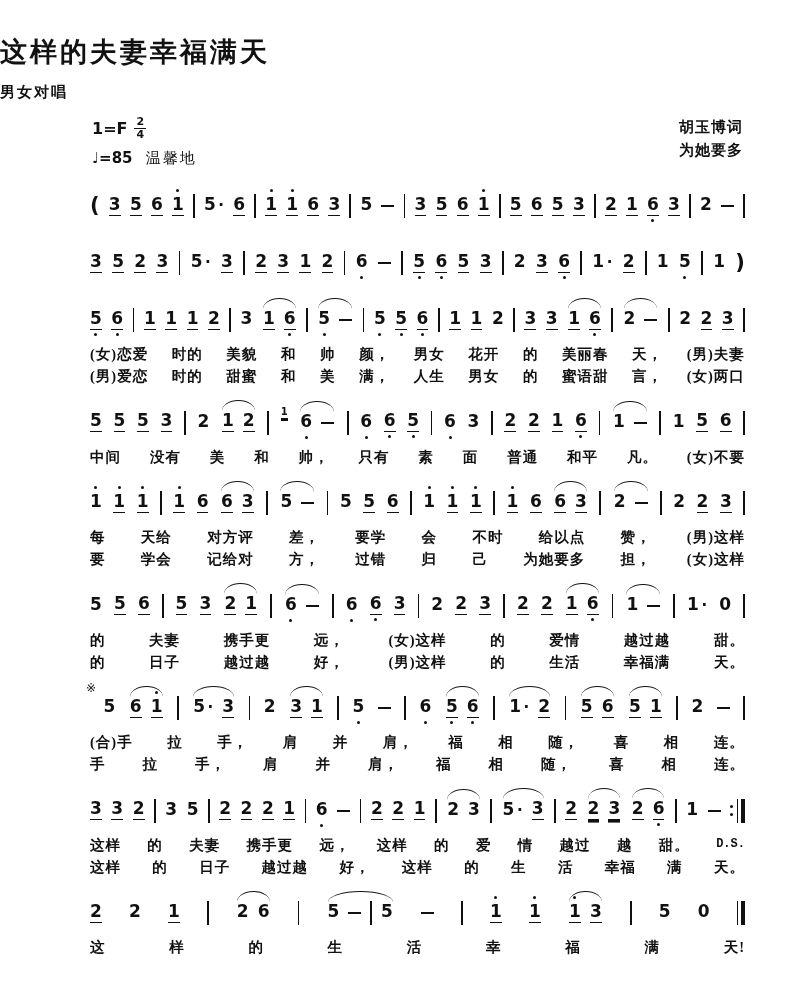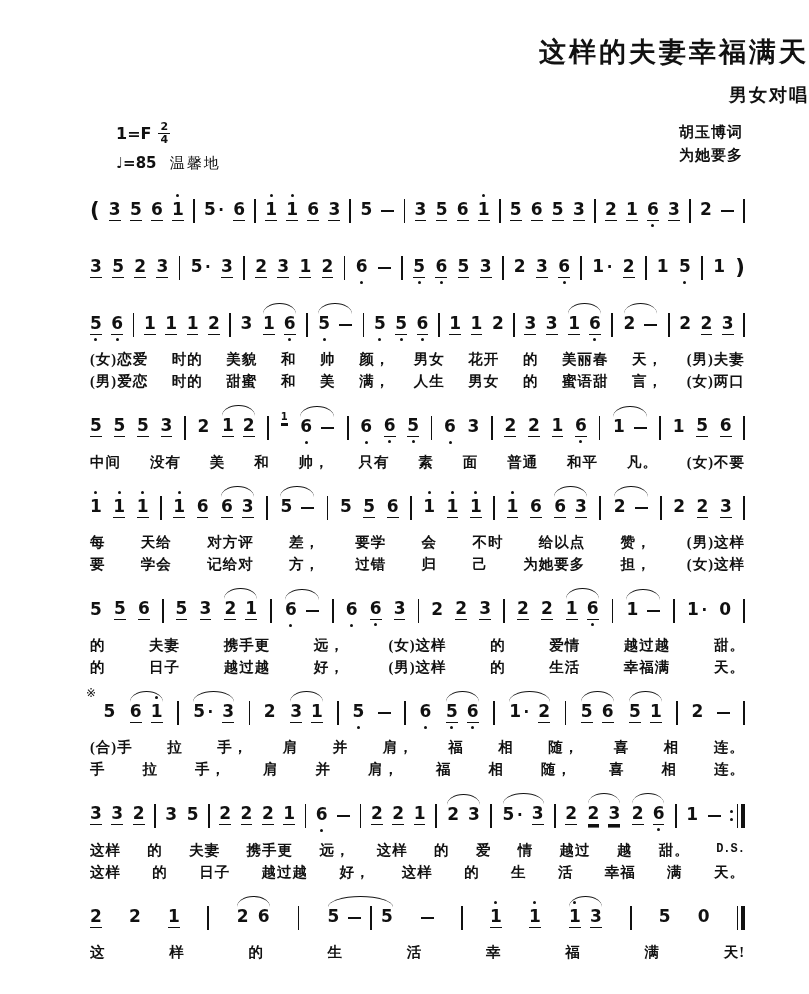--- a/index.html
+++ b/index.html
@@ -1,21 +1,21 @@
 <!DOCTYPE html>
 <html><head>
 <meta charset="utf-8">
 <style>
   html,body{margin:0;padding:0}
   body{width:809px;height:994px;overflow:hidden;background:#fff;color:#111;
        font-family:"Liberation Serif", serif;}
   .sheet{width:809px;height:994px;position:relative}
-  .title{text-align:right;margin:34px 0 0;font-size:27px;font-weight:bold;letter-spacing:3px}
-  .subtitle{text-align:right;margin-top:13px;font-size:18px;font-weight:600;letter-spacing:2px}
-  .meta{display:flex;justify-content:space-between;align-items:flex-start;margin:14px 66px 16px 116px}
+  .title{text-align:left;margin:34px 0 0;font-size:27px;font-weight:bold;letter-spacing:3px}
+  .subtitle{text-align:left;margin-top:13px;font-size:15px;font-weight:600;letter-spacing:2px}
+  .meta{display:flex;justify-content:space-between;align-items:flex-start;margin:14px 66px 16px 92px}
   .meta-left{font-family:"DejaVu Sans", sans-serif;font-weight:bold;font-size:16px}
   .keyline{display:flex;align-items:center;gap:4px}
   .frac{display:inline-flex;flex-direction:column;align-items:center;font-size:11px;line-height:1.05;margin-left:3px}
   .frac b{border-bottom:1px solid #111;padding:0 2px}
   .tempoline{margin-top:9px;font-size:15px}
   .tempoline .mood{font-family:"Liberation Serif",serif;font-weight:normal;margin-left:8px;letter-spacing:2px}
   .credits{text-align:center;font-size:15px;font-weight:bold;line-height:1.55;letter-spacing:1px}
 
   .systems{margin:4px 64px 0 90px}
   .sys{margin-bottom:13px}

